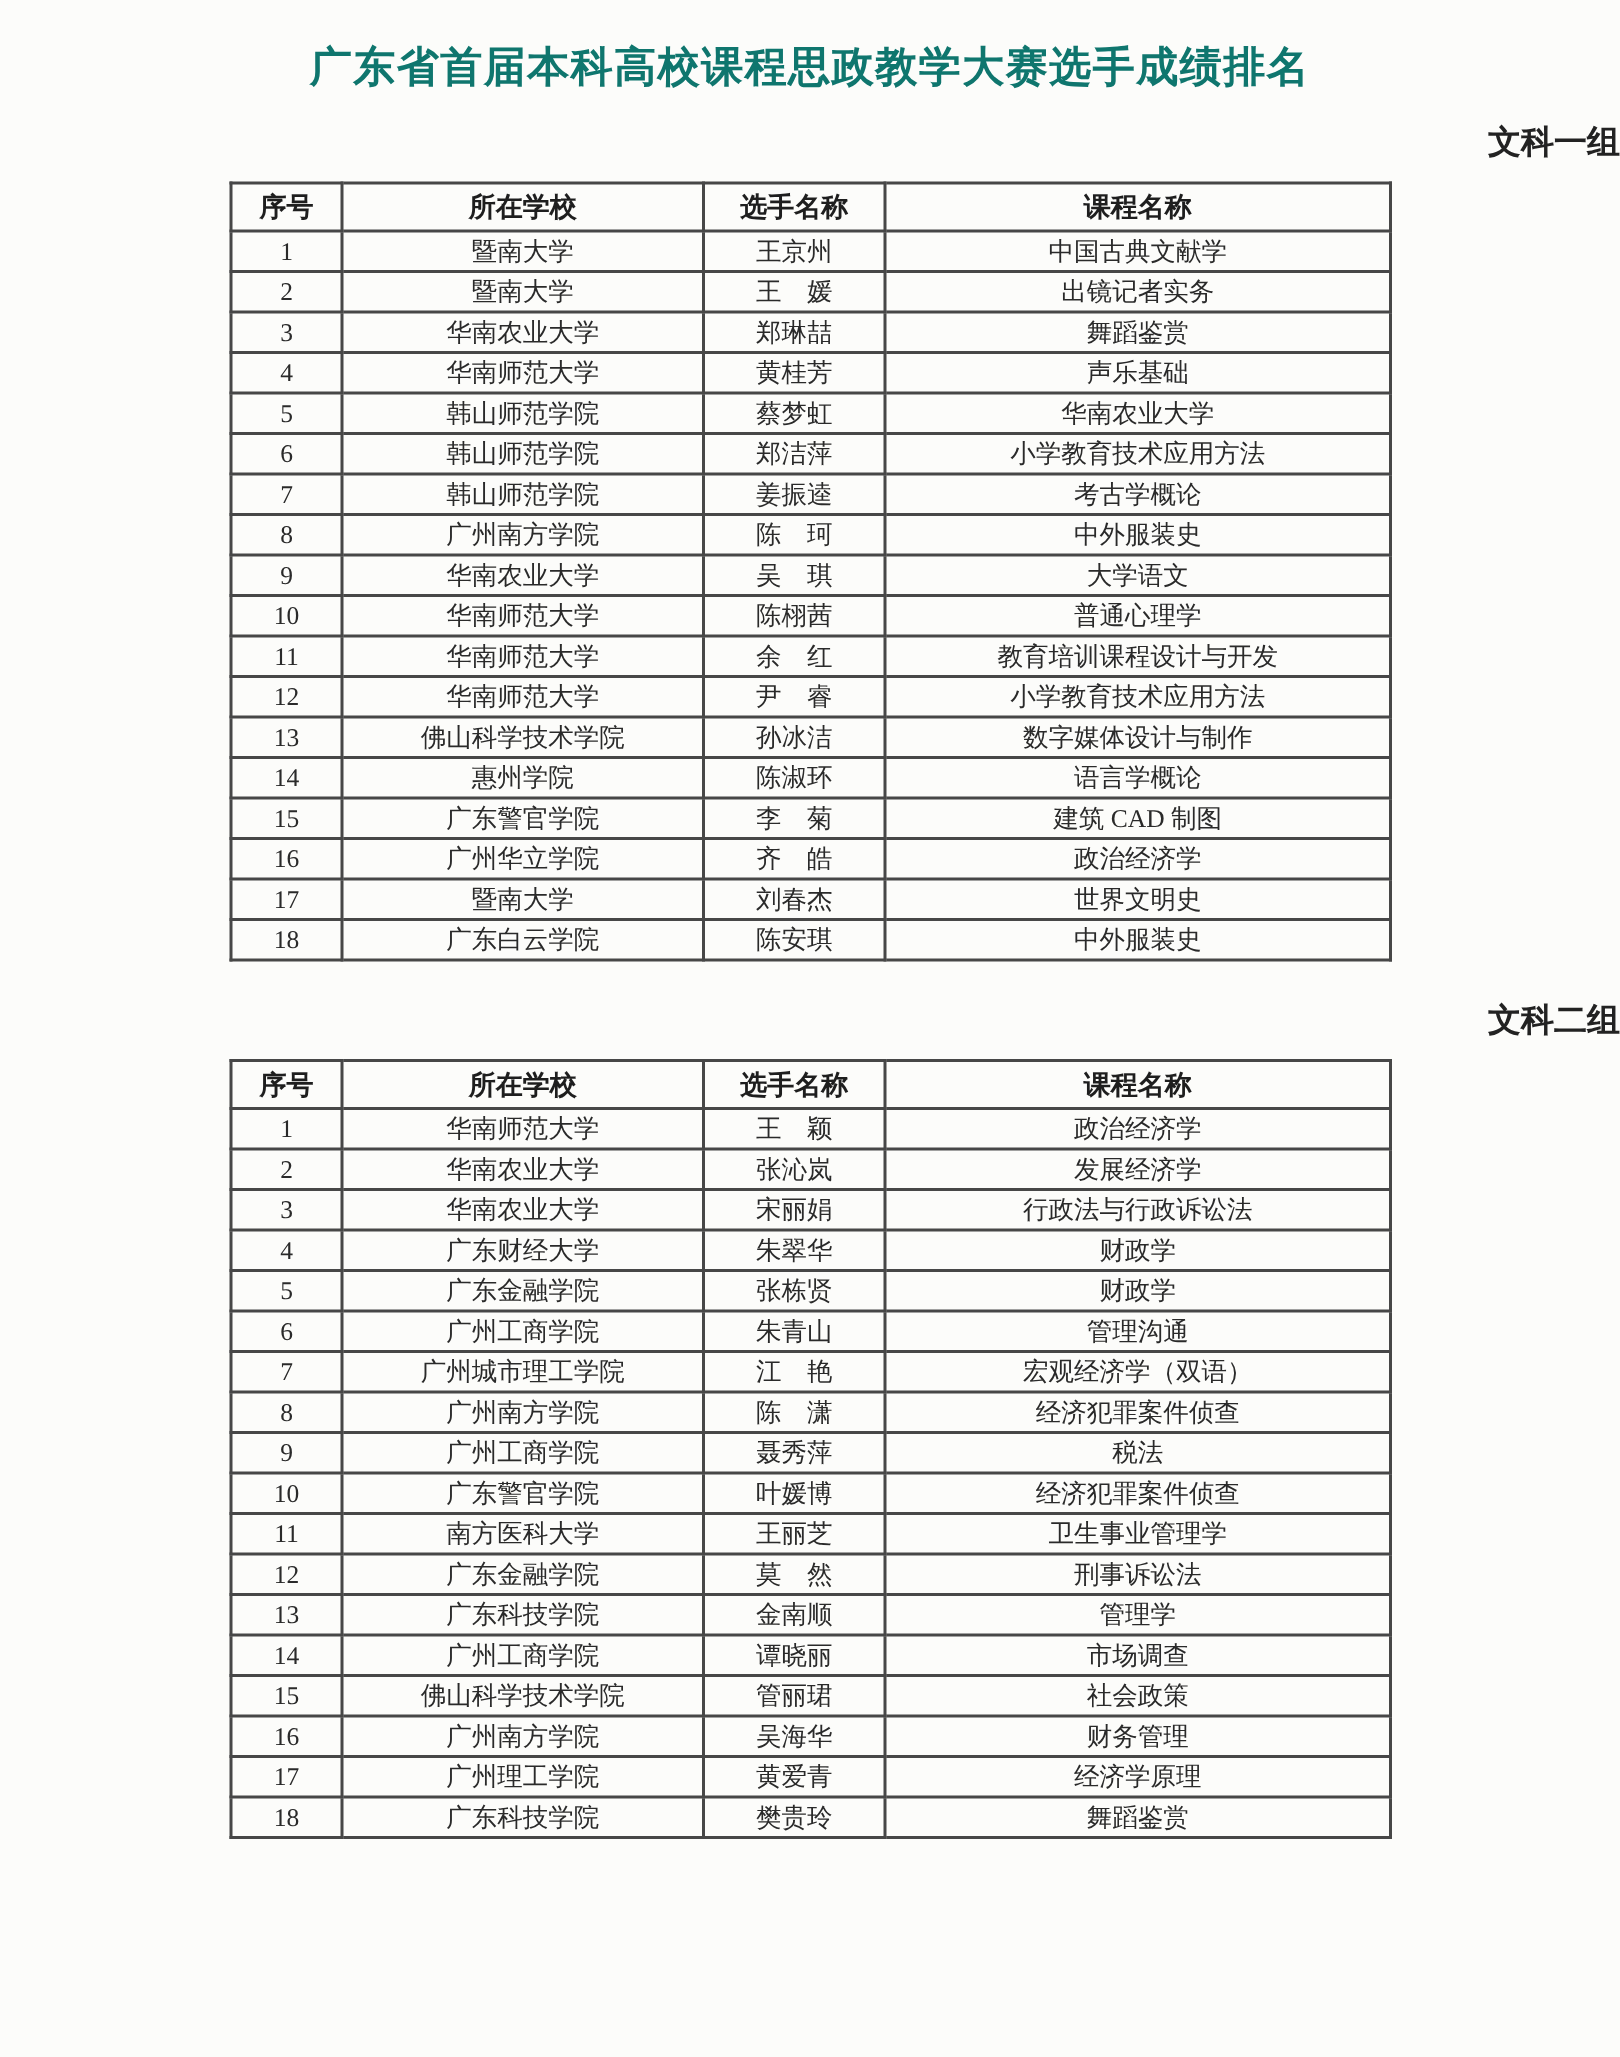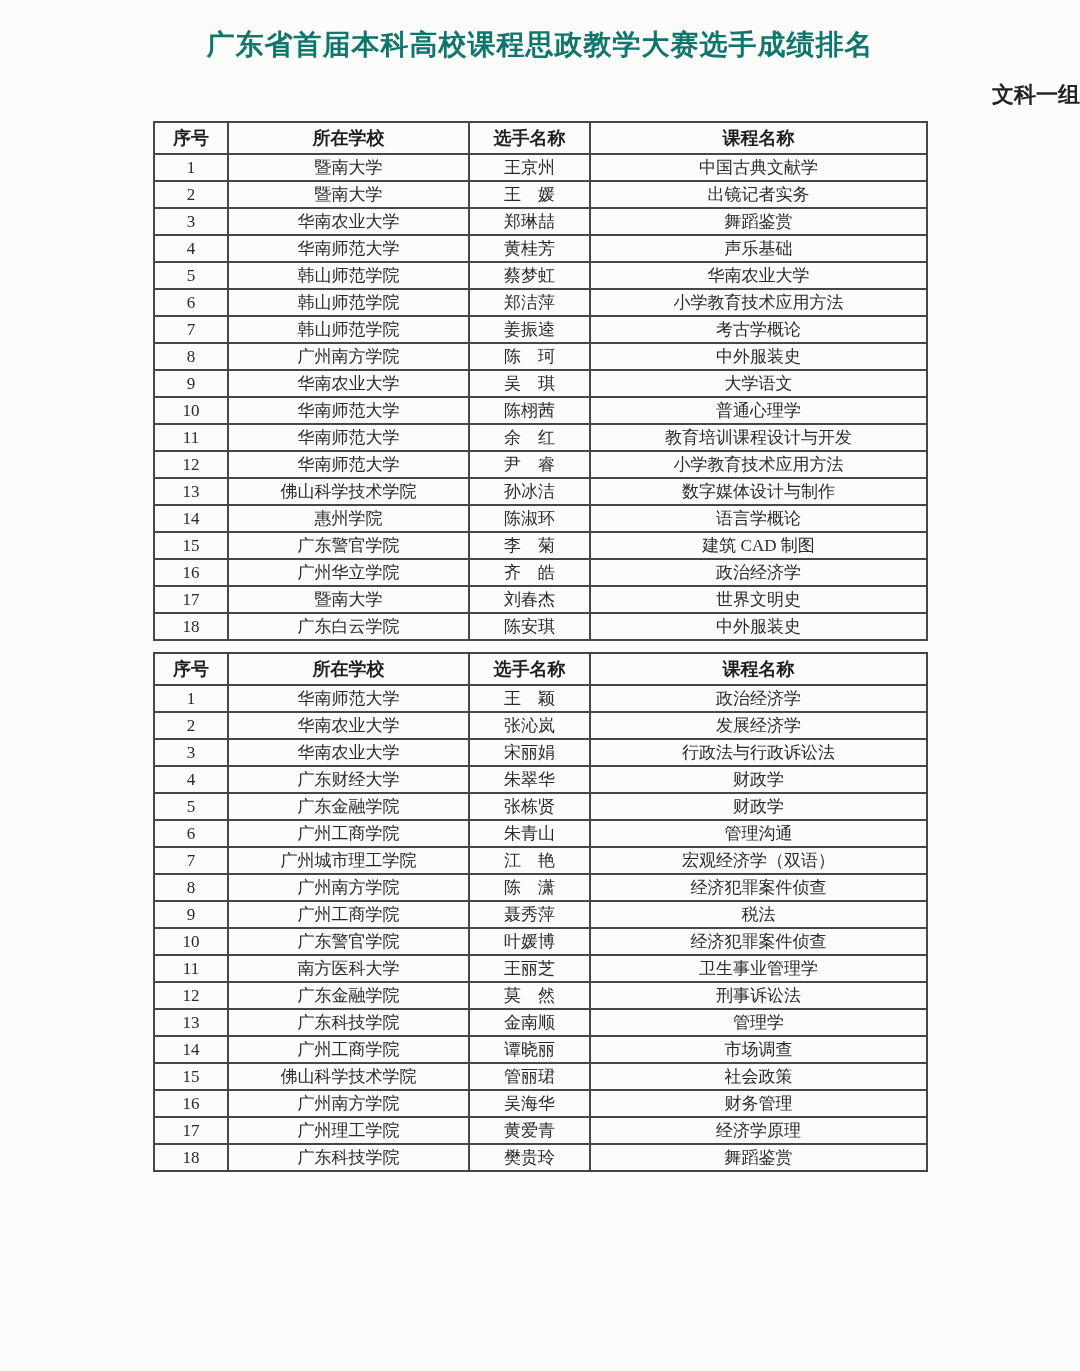--- a/index.html
+++ b/index.html
@@ -197,20 +197,21 @@
         </tr>
         <tr>
           <td>18</td>
           <td>广东白云学院</td>
           <td>陈安琪</td>
           <td>中外服装史</td>
         </tr>
       </tbody>
   </table>
 
+  <h2 class="group-heading second">文科二组</h2>
 
   <table class="score-table">
     <colgroup>
       <col class="c-index">
         <col class="c-school">
         <col class="c-name">
         <col class="c-course">
     </colgroup>
     <thead>
       <tr>

